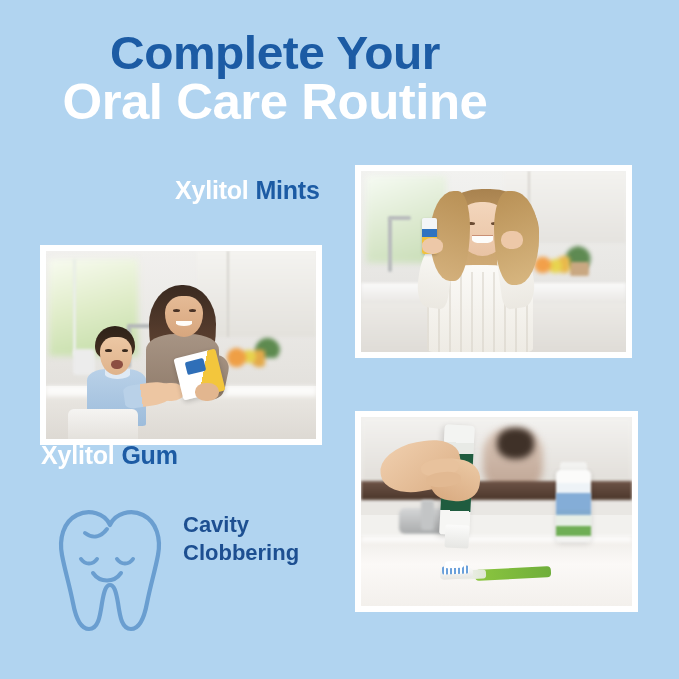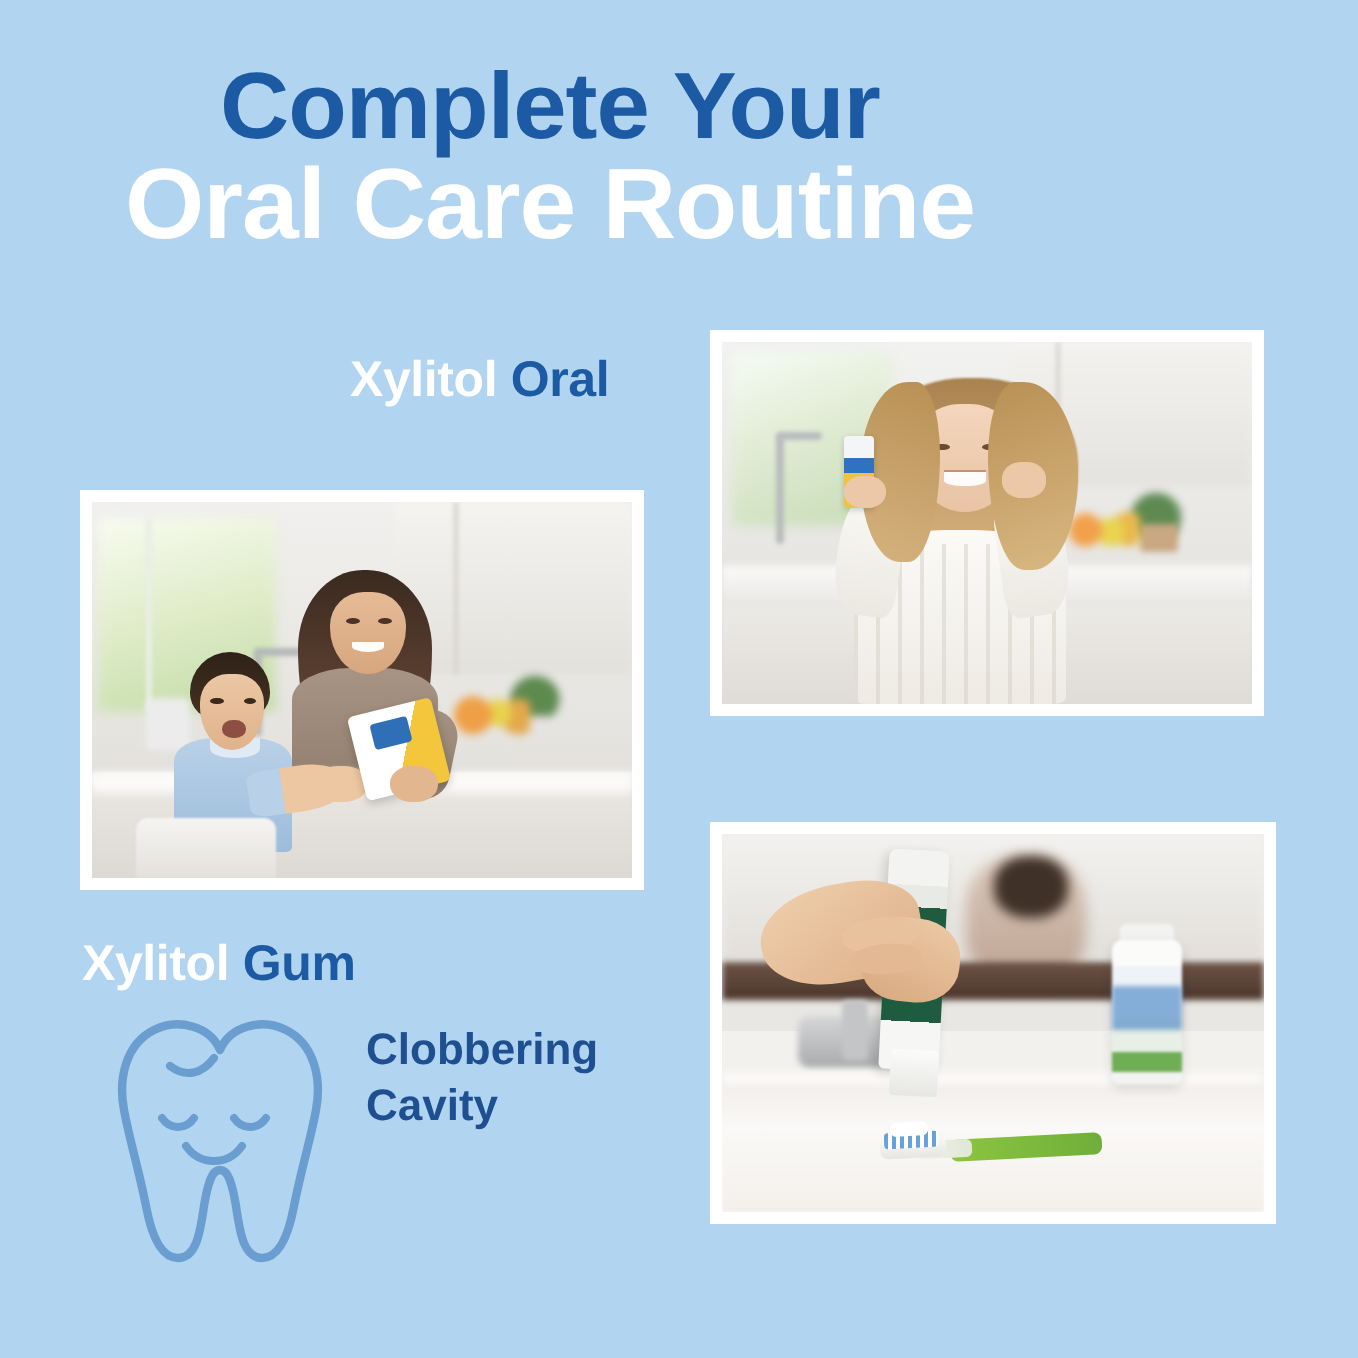--- a/index.html
+++ b/index.html
@@ -56,21 +56,21 @@
   
   .label{
     position:absolute;
     font-size:25px;font-weight:bold;
     white-space:nowrap;
     letter-spacing:-0.2px;
   }
   .label .w{color:#ffffff;}
   .label .b{color:#1c5ba4;}
   #label-mints{left:175px;top:176px;}
-  #label-gum{left:41px;top:468px;text-align:center;}
+  #label-gum{left:41px;top:441px;text-align:center;}
   #label-toothpaste{right:41px;top:619px;}
 
   
   #tooth-badge{position:absolute;left:55px;top:503px;width:290px;height:135px;}
   #tooth-icon{position:absolute;left:0;top:0;width:110px;height:130px;}
   #tagline{
     position:absolute;left:128px;top:8px;
     font-size:22px;font-weight:bold;
     color:#1d4f91;line-height:1.27;
   }
@@ -251,21 +251,21 @@
 
 <div class="stage">
 
   <div class="headline">
     <span class="l1">Complete Your</span>
     <span class="l2">Oral Care Routine</span>
   </div>
 
   <div class="label" id="label-mints">
     <span class="w">Xylitol</span>
-     <span class="b">Oral</span>
+     <span class="b">Mints</span>
   </div>
 
   <div class="frame" id="frame-mints">
     <div class="photo">
       <div class="kit-wall"></div>
       <div class="kit-window"></div>
       <div class="kit-cab-top"></div>
       <div class="kit-cab-line"></div>
       <div class="kit-faucet2"></div>
       <div class="kit-faucet"></div>
@@ -365,18 +365,18 @@
 
   <div id="tooth-badge">
     <svg id="tooth-icon" viewBox="0 0 110 130">
       <path d="M55 22 C50 10, 34 6, 22 12 C8 19, 4 36, 7 52 C10 68, 14 80, 18 100 C21 116, 26 126, 34 126 C43 126, 45 114, 47 100 C49 88, 51 82, 55 82 C59 82, 61 88, 63 100 C65 114, 67 126, 76 126 C84 126, 89 116, 92 100 C96 80, 100 68, 103 52 C106 36, 102 19, 88 12 C76 6, 60 10, 55 22 Z" fill="none" stroke="#6a9ed0" stroke-width="4.2" stroke-linejoin="round" stroke-linecap="round"></path>
       <path d="M30 30 C38 36, 46 34, 52 26" fill="none" stroke="#6a9ed0" stroke-width="4" stroke-linecap="round"></path>
       <path d="M26 56 C30 62, 38 62, 42 56" fill="none" stroke="#6a9ed0" stroke-width="4" stroke-linecap="round"></path>
       <path d="M62 56 C66 62, 74 62, 78 56" fill="none" stroke="#6a9ed0" stroke-width="4" stroke-linecap="round"></path>
       <path d="M38 70 C45 80, 59 80, 66 70" fill="none" stroke="#6a9ed0" stroke-width="4" stroke-linecap="round"></path>
     </svg>
     <div id="tagline">
+      <span>Cavity</span>
       <span>Clobbering</span>
-      <span>Cavity</span>
     </div>
   </div>
 
 </div>
 
 </body></html>

